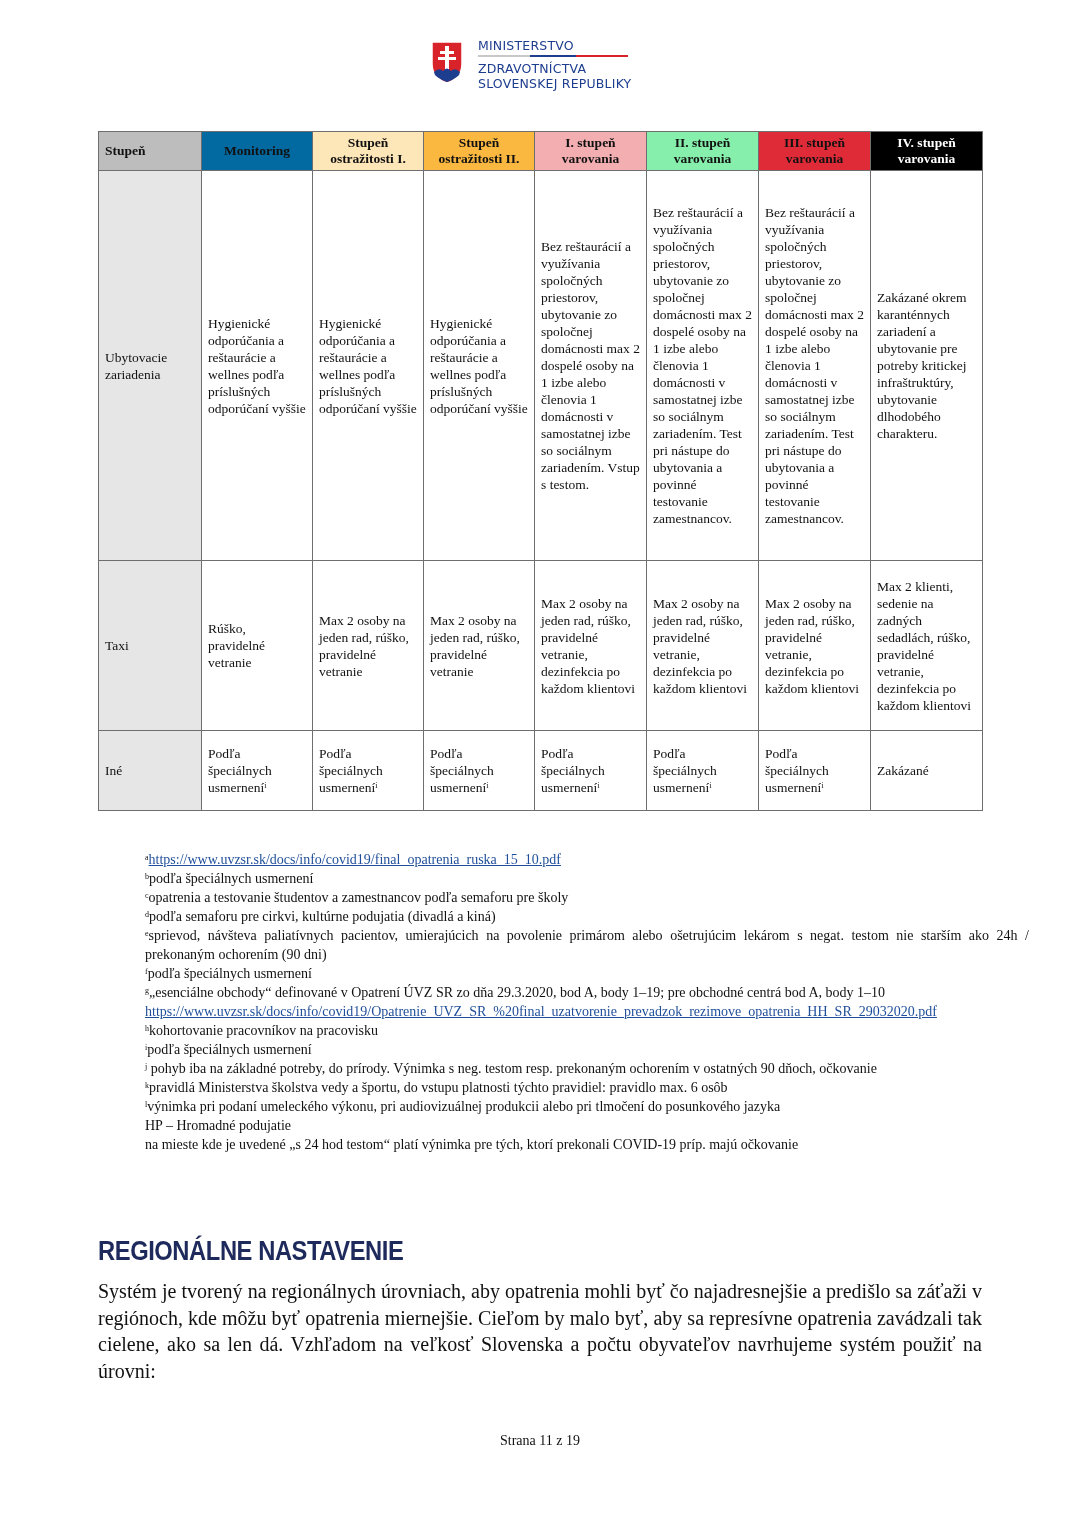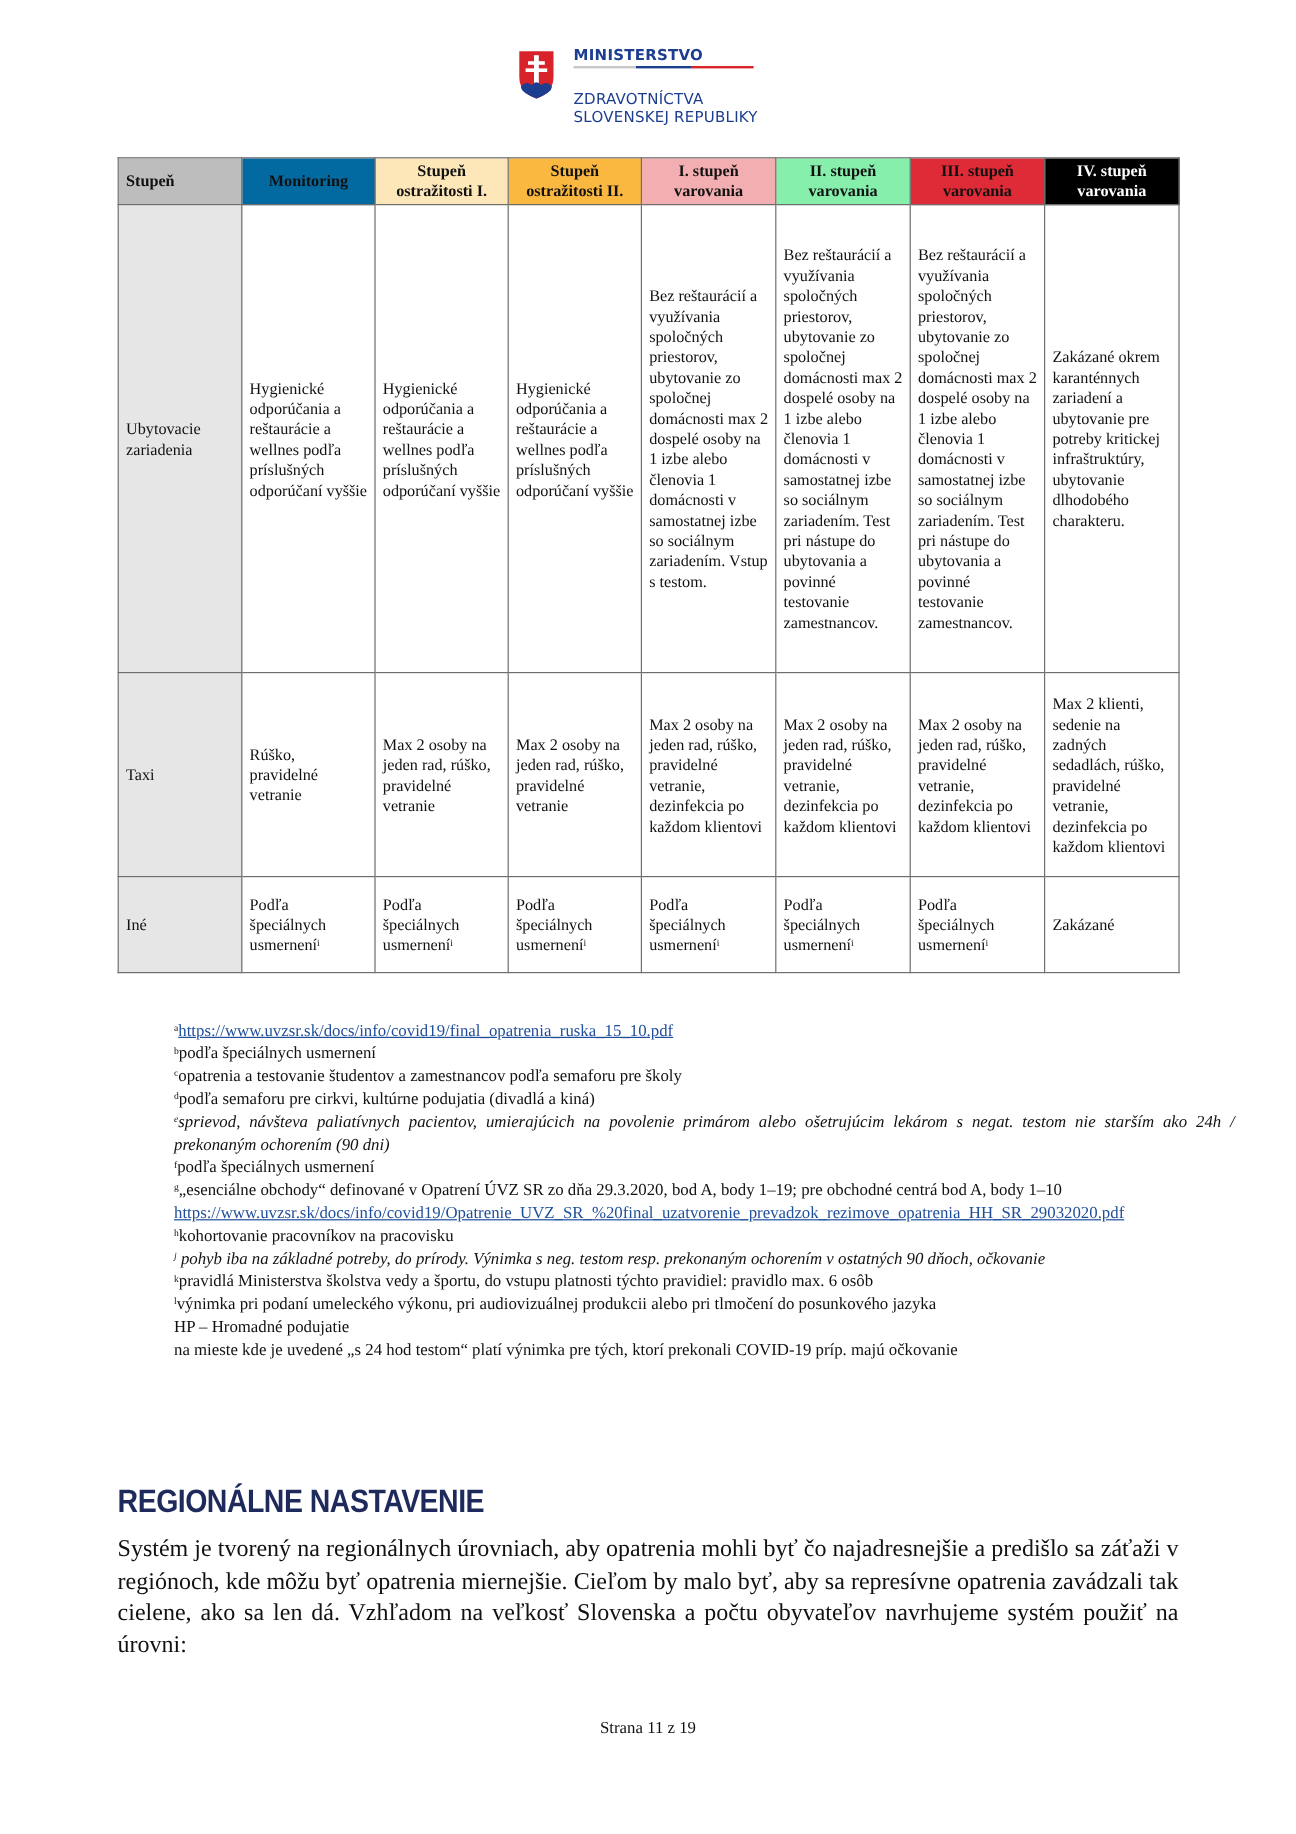--- a/index.html
+++ b/index.html
@@ -7,21 +7,21 @@
       width: 1080px; height: 1528px; position: relative; overflow: hidden;
       font-family: "DejaVu Serif", "Liberation Serif", serif;
       color: #111;
     }
     .logo {
       position: absolute; left: 430px; top: 38px; width: 230px; height: 58px;
       display: flex; align-items: flex-start;
     }
     .logo .shield { width: 34px; height: 44px; margin-right: 14px; margin-top: 2px; }
     .logo .lines { display: flex; flex-direction: column; font-family: "DejaVu Sans", "Liberation Sans", sans-serif; color: #1d3d8f; font-size: 12.5px; line-height: 15px; letter-spacing: 0.2px; }
-    .logo .l1 { font-weight: bold; padding-bottom: 2px; border-bottom: 2px solid; border-image: linear-gradient(to right, #c8c8c8 0%, #c8c8c8 35%, #1d3d8f 35%, #1d3d8f 65%, #d8232a 65%, #d8232a 100%) 1; width: 150px; margin-bottom: 18px; }
+    .logo .l1 { font-weight: normal; padding-bottom: 2px; border-bottom: 2px solid; border-image: linear-gradient(to right, #c8c8c8 0%, #c8c8c8 35%, #1d3d8f 35%, #1d3d8f 65%, #d8232a 65%, #d8232a 100%) 1; width: 150px; margin-bottom: 4px; }
 
     table.grid {
       position: absolute; left: 98px; top: 131px; width: 884px;
       border-collapse: collapse; table-layout: fixed;
       font-family: "Liberation Serif", "DejaVu Serif", serif;
       font-size: 13.5px; line-height: 17px;
     }
     table.grid th, table.grid td {
       border: 1.5px solid #6e6e6e; padding: 14px 6px; vertical-align: middle; text-align: left;
     }
@@ -29,21 +29,21 @@
     table.grid th.first { text-align: left; padding-left: 6px; }
     table.grid td.rowhead { background: #e6e6e6; }
     td.vtop { vertical-align: top; }
     sup { font-size: 8px; vertical-align: 4px; line-height: 0; }
 
     .notes {
       position: absolute; left: 98px; top: 850px; width: 884px;
       font-family: "Liberation Serif", "DejaVu Serif", serif; font-size: 14px; line-height: 19px; margin-left: 47px;
     }
     .notes div { margin: 0; }
-    .notes .just { text-align: justify; font-style: italic; }
+    .notes .just { text-align: justify; }
     .notes a { color: #1f4e9a; text-decoration: underline; word-break: break-all; }
 
     .heading {
       position: absolute; left: 98px; top: 1236px;
       font-family: "Liberation Sans", "DejaVu Sans", sans-serif; font-weight: bold;
       font-size: 27px; color: #1f2a5c; letter-spacing: -0.5px; transform: scaleX(0.88); transform-origin: left;
     }
     .para {
       position: absolute; left: 98px; top: 1278px; width: 884px;
       font-family: "Liberation Serif", "DejaVu Serif", serif; font-size: 20px; line-height: 26.5px;
@@ -131,20 +131,21 @@
 
 <div class="notes">
   <div><sup>a</sup><a href="#">https://www.uvzsr.sk/docs/info/covid19/final_opatrenia_ruska_15_10.pdf</a></div>
   <div><sup>b</sup><span>podľa špeciálnych usmernení</span></div>
   <div><sup>c</sup><span>opatrenia a testovanie študentov a zamestnancov podľa semaforu pre školy</span></div>
   <div><sup>d</sup><span>podľa semaforu pre cirkvi, kultúrne podujatia (divadlá a kiná)</span></div>
   <div class="just"><sup>e</sup><span>sprievod, návšteva paliatívnych pacientov, umierajúcich na povolenie primárom alebo ošetrujúcim lekárom s negat. testom nie starším ako 24h / prekonaným ochorením (90 dni)</span></div>
   <div><sup>f</sup><span>podľa špeciálnych usmernení</span></div>
   <div><sup>g</sup><span>„esenciálne obchody“ definované v Opatrení ÚVZ SR  zo dňa 29.3.2020, bod A, body 1–19; pre obchodné centrá bod A, body 1–10</span><br><a href="#">https://www.uvzsr.sk/docs/info/covid19/Opatrenie_UVZ_SR_%20final_uzatvorenie_prevadzok_rezimove_opatrenia_HH_SR_29032020.pdf</a></div>
   <div><sup>h</sup><span>kohortovanie pracovníkov na pracovisku</span></div>
+  <div><sup>i</sup><span>podľa špeciálnych usmernení</span></div>
   <div class="just"><sup>j</sup><span> pohyb iba na základné potreby, do prírody. Výnimka s neg. testom resp. prekonaným ochorením v ostatných 90 dňoch, očkovanie</span></div>
   <div><sup>k</sup><span>pravidlá Ministerstva školstva vedy a športu, do vstupu platnosti týchto pravidiel: pravidlo max. 6 osôb</span></div>
   <div><sup>l</sup><span>výnimka pri podaní umeleckého výkonu, pri audiovizuálnej produkcii alebo pri tlmočení do posunkového jazyka</span></div>
   <div>HP – Hromadné podujatie</div>
   <div>na mieste kde je uvedené „s 24 hod testom“ platí výnimka pre tých, ktorí prekonali COVID-19 príp. majú očkovanie</div>
 </div>
 
 <div class="heading">REGIONÁLNE NASTAVENIE</div>
 <div class="para">Systém je tvorený na regionálnych úrovniach, aby opatrenia mohli byť čo najadresnejšie a predišlo sa záťaži v regiónoch, kde môžu byť opatrenia miernejšie. Cieľom by malo byť, aby sa represívne opatrenia zavádzali tak cielene, ako sa len dá. Vzhľadom na veľkosť Slovenska a počtu obyvateľov navrhujeme systém použiť na úrovni:</div>
 

